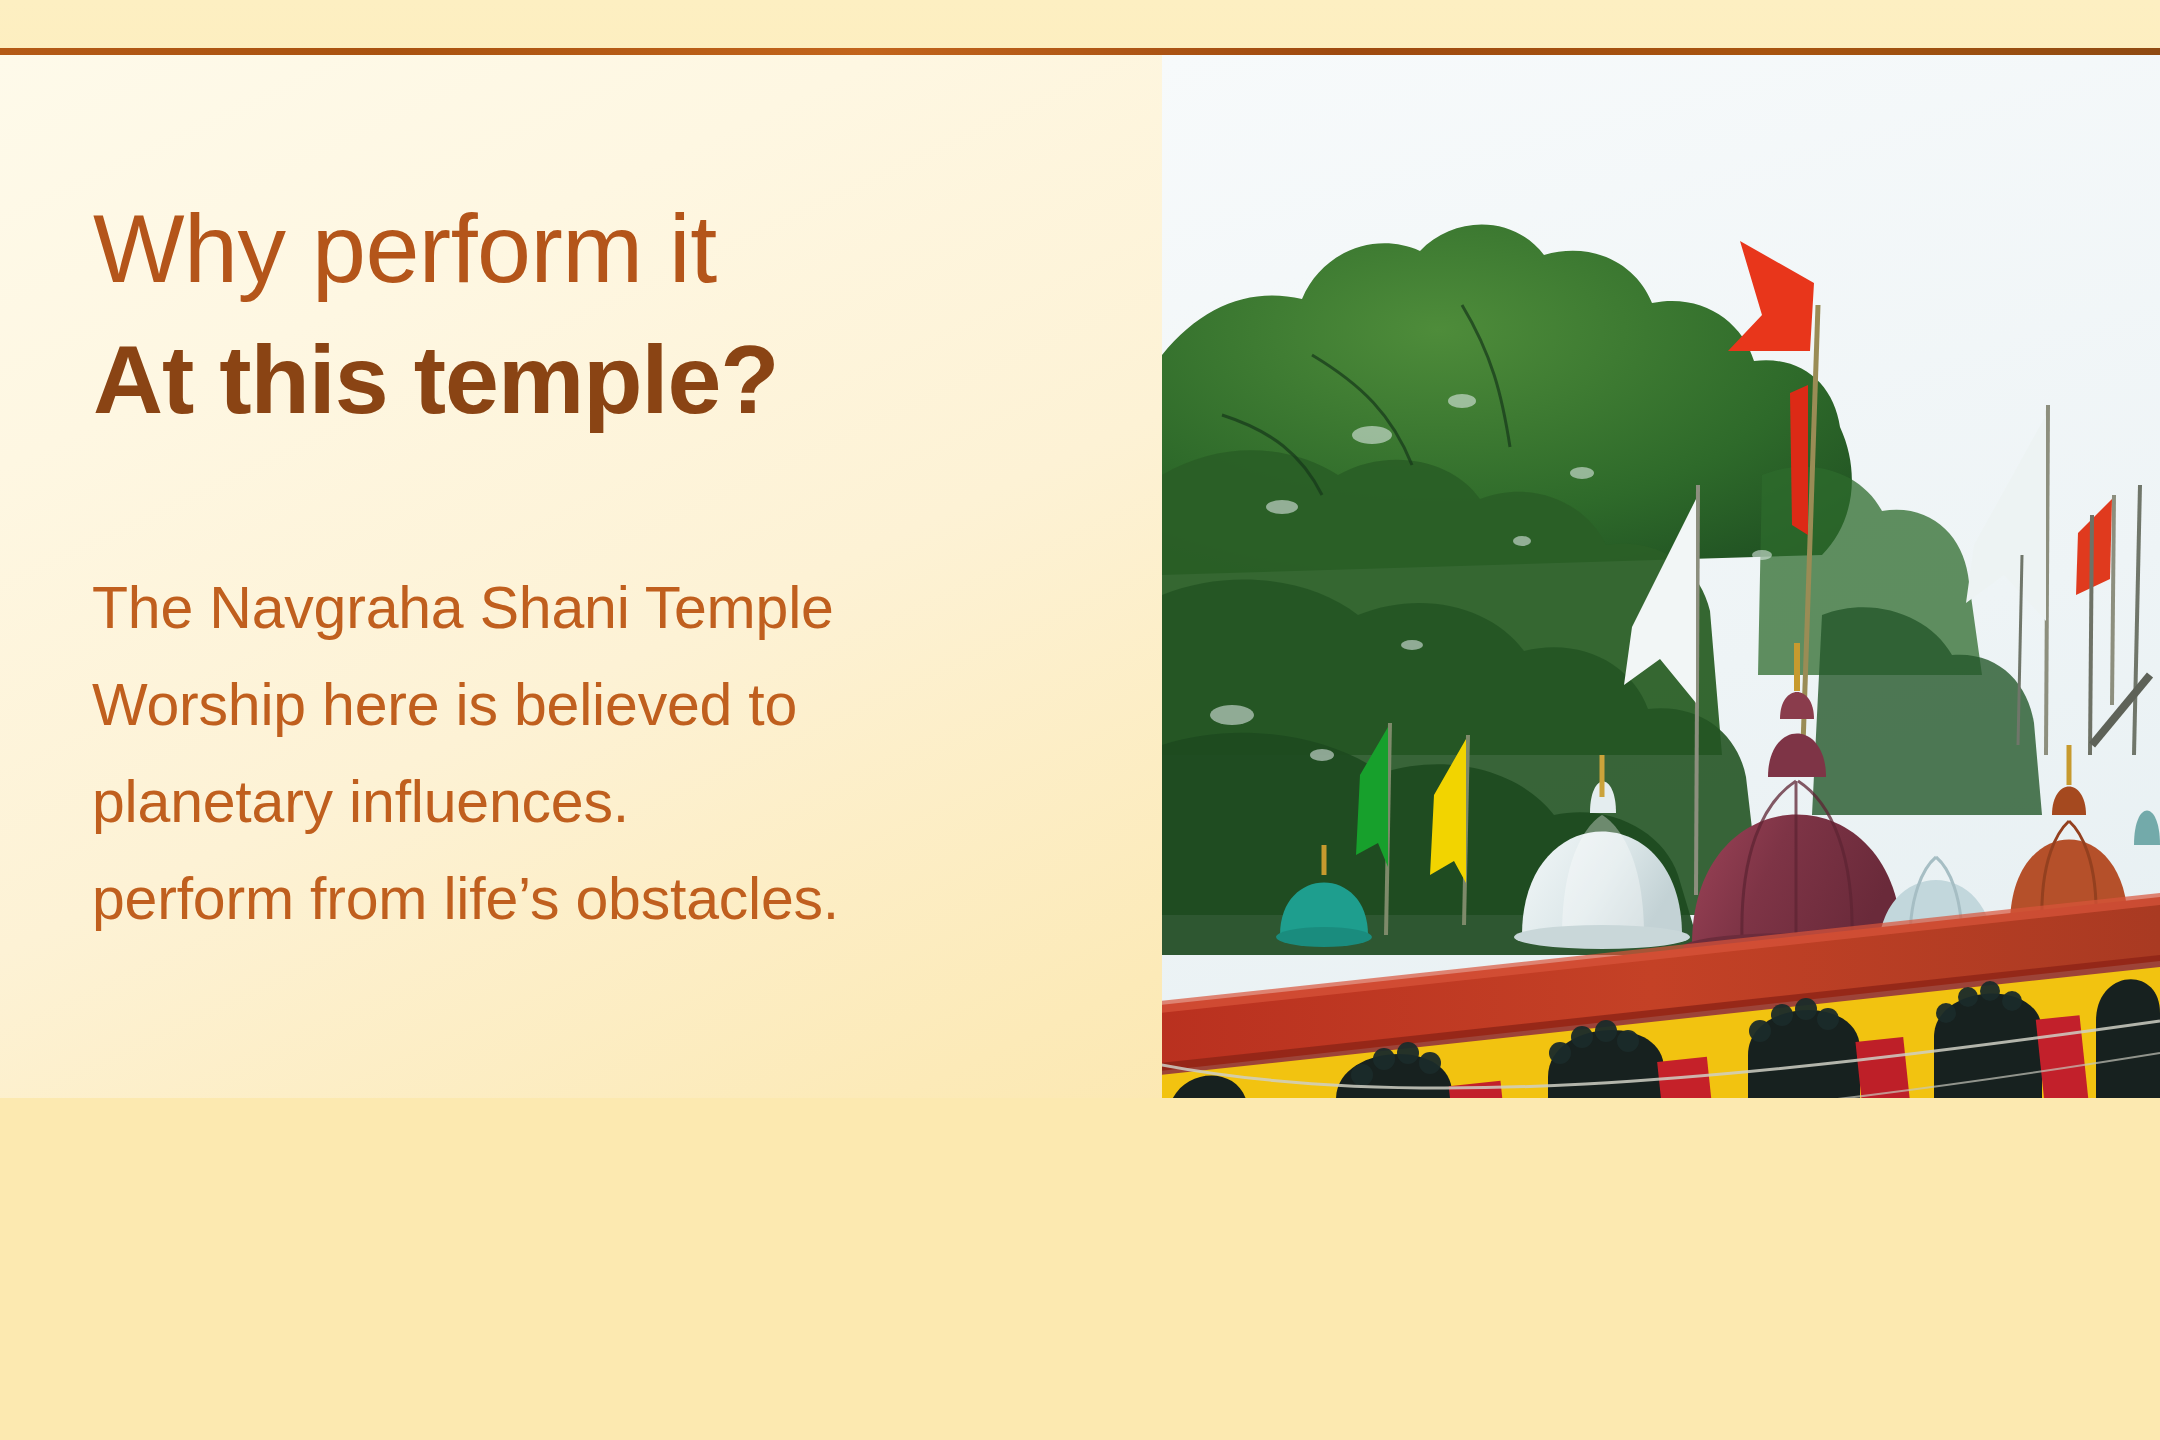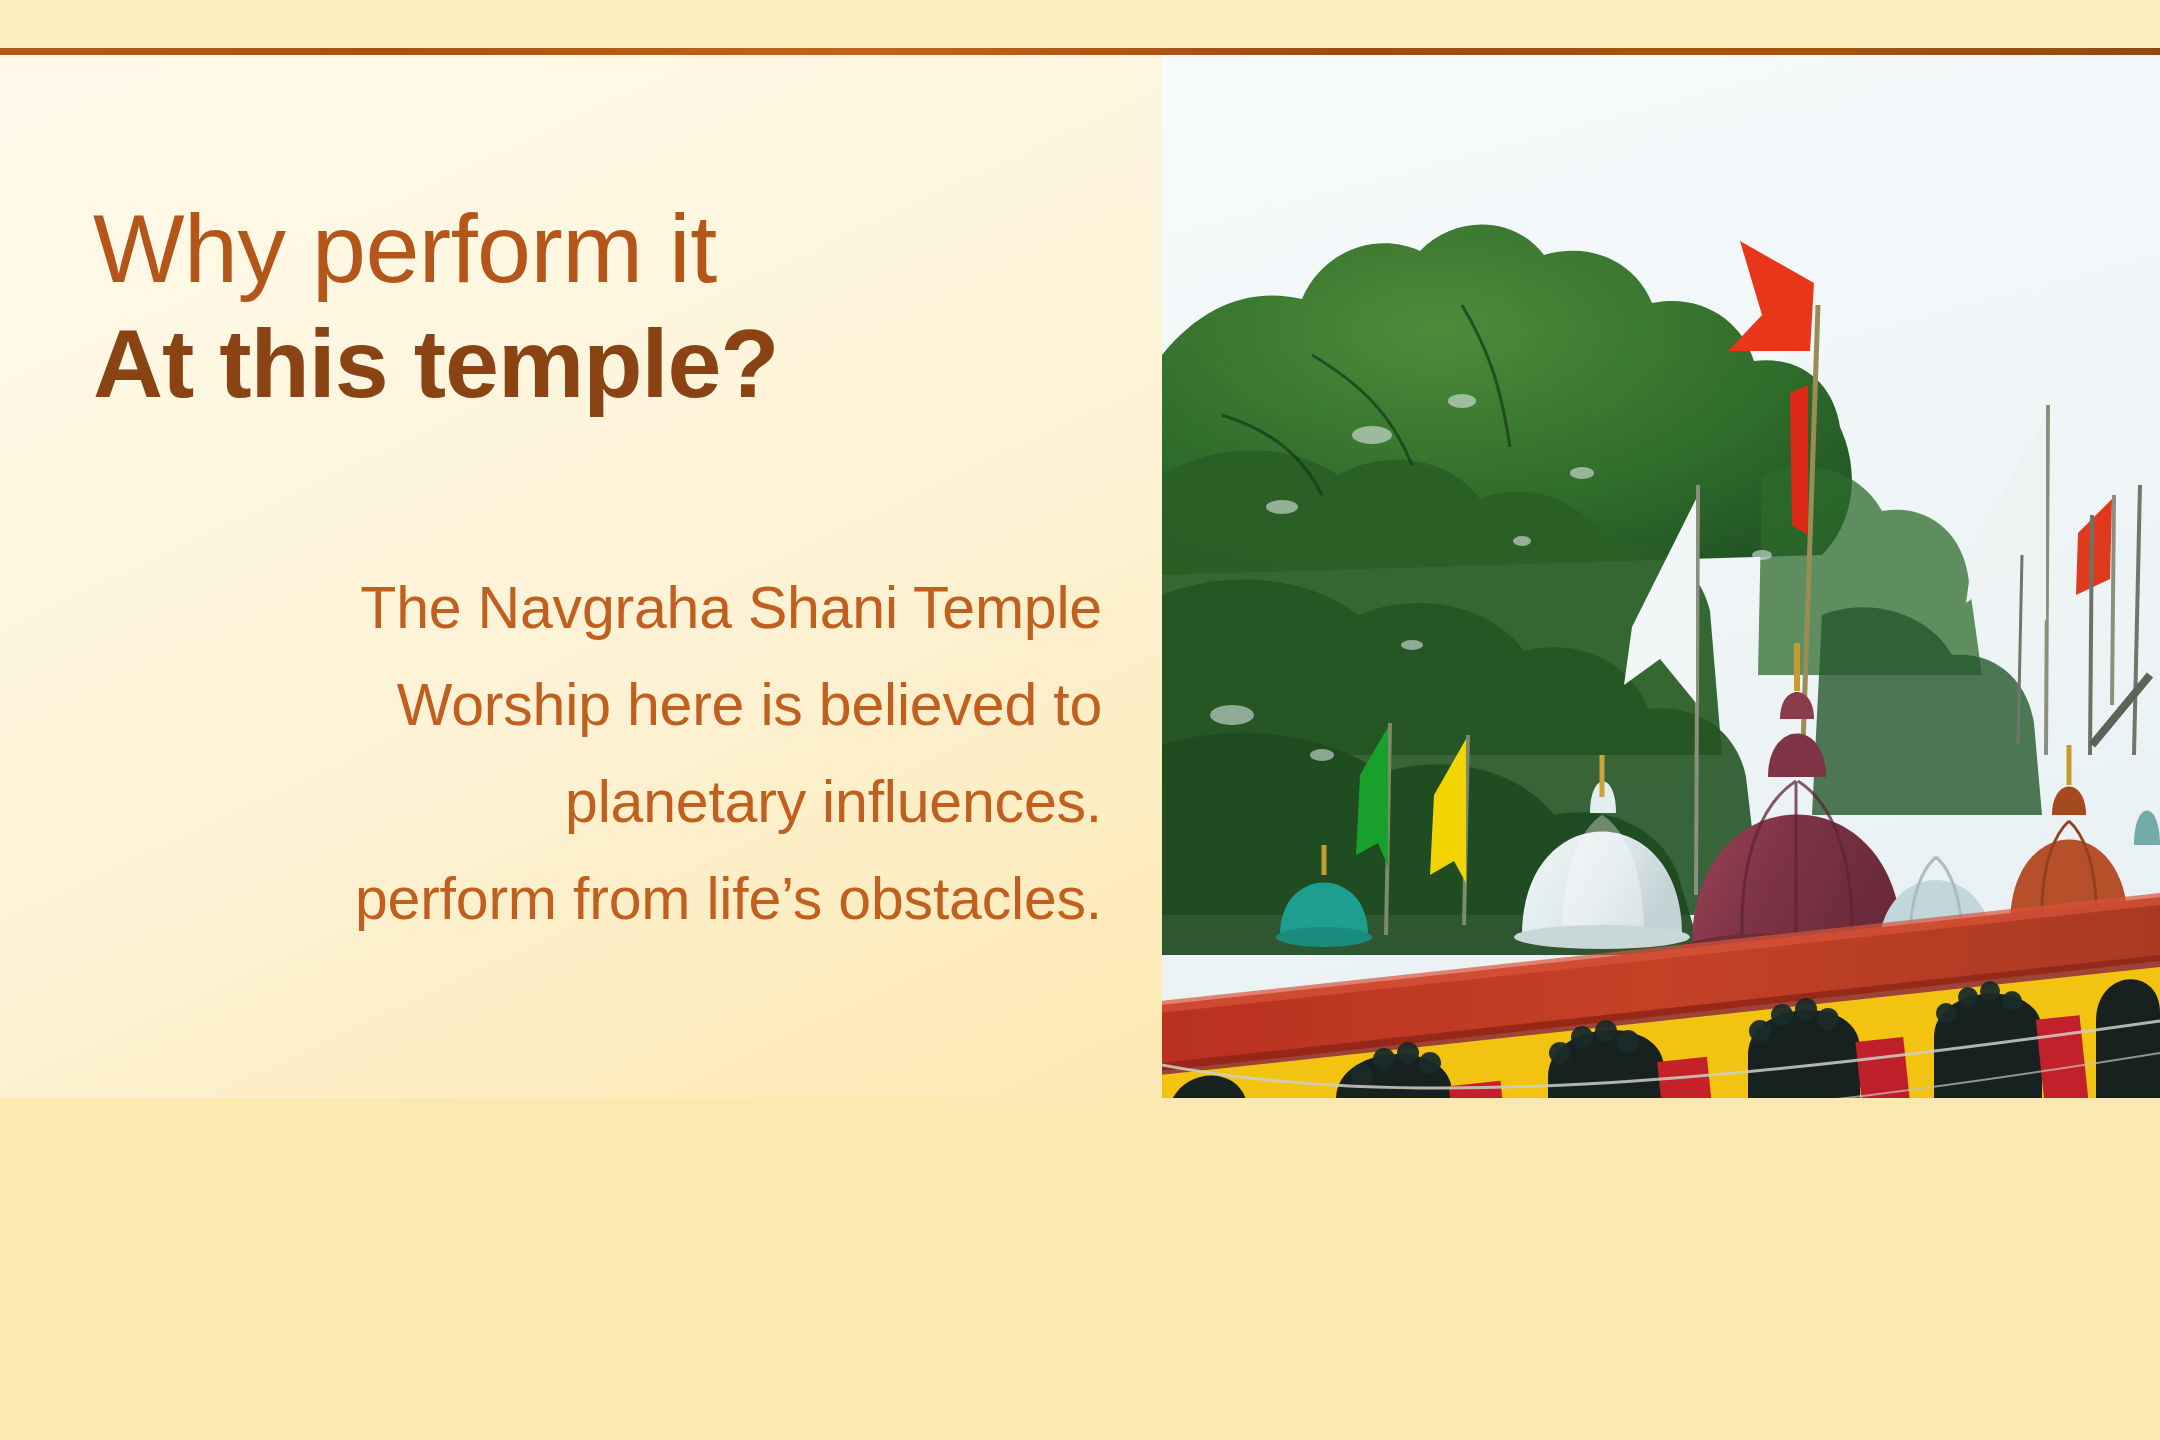--- a/index.html
+++ b/index.html
@@ -59,36 +59,36 @@
     display: block;
     font-size: 97px;
     font-weight: 300;
     color: #B4551A;
   }
   .heading-line-2 {
     display: block;
     font-size: 97px;
     font-weight: 700;
     color: #8A4414;
-    margin-top: 6px;
+    margin-top: 22px;
     letter-spacing: -1px;
   }
 
   .body-copy {
     position: absolute;
     left: 92px;
     top: 505px;
     width: 1010px;
     color: #C05F1E;
     font-size: 59px;
     font-weight: 400;
     line-height: 97px;
     letter-spacing: -0.2px;
   }
-  .body-line { display: block; white-space: pre; text-align: right; }
+  .body-line { display: block; white-space: pre; }
 
   
   .photo {
     position: absolute;
     left: 1162px;
     top: 55px;
     width: 998px;
     height: 1328px;
     overflow: hidden;
     background: #EAF4F6;

